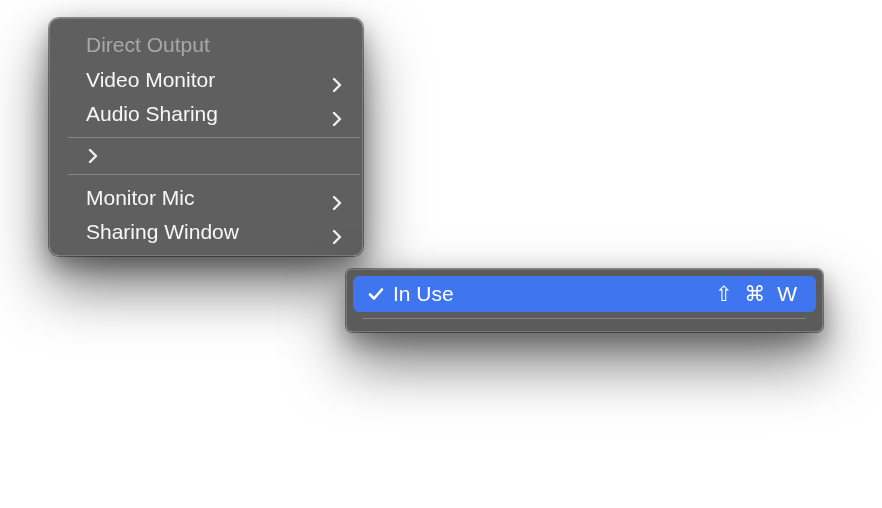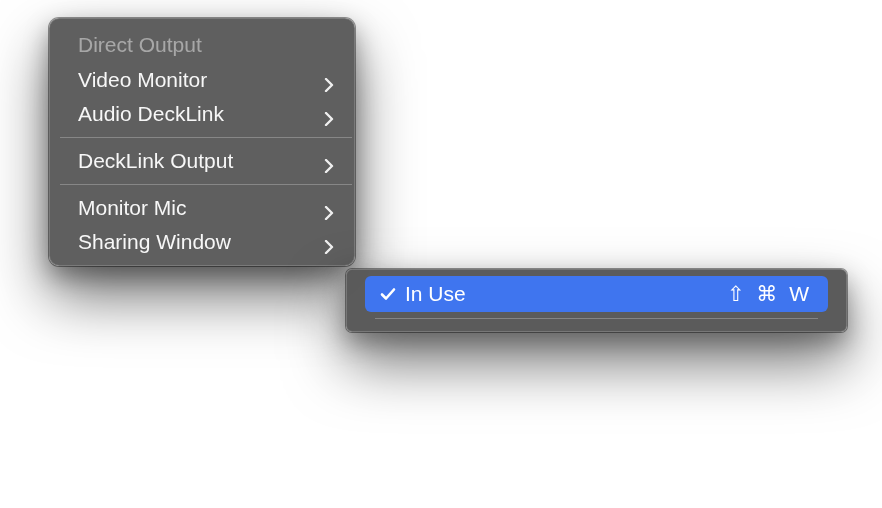--- a/index.html
+++ b/index.html
@@ -25,21 +25,21 @@
     left: 49px;
     top: 18px;
     width: 296px;
     background: rgba(88,88,88,0.96);
     border: 1px solid rgba(140,140,140,0.6);
     border-radius: 10px;
     box-shadow:
       0 0 0 1px rgba(0,0,0,0.4),
       0 30px 60px rgba(0,0,0,0.55),
       0 10px 25px rgba(0,0,0,0.35);
-    padding: 6px 0 6px 8px;
+    padding: 6px 0 6px 16px;
   }
 
   .menu-header {
     color: rgba(255,255,255,0.45);
     padding: 8px 20px 6px 20px;
     font-weight: 500;
   }
 
   .menu-item {
     position: relative;
@@ -77,21 +77,21 @@
     left: 346px;
     top: 269px;
     width: 475px;
     background: rgba(88,88,88,0.98);
     border: 1px solid rgba(140,140,140,0.6);
     border-radius: 6px;
     box-shadow:
       0 0 0 1px rgba(0,0,0,0.4),
       0 30px 60px rgba(0,0,0,0.55),
       0 10px 25px rgba(0,0,0,0.35);
-    padding: 6px 12px;
+    padding: 6px 0;
   }
 
   .sub-item {
     display: flex;
     align-items: center;
     color: rgba(255,255,255,0.95);
     padding: 6px 16px 6px 14px;
     margin: 0 6px;
     border-radius: 6px;
   }
@@ -136,33 +136,32 @@
     <div class="menu-item">
       <span>Video Monitor</span>
       <span class="chevron">
         <svg width="10" height="14" viewBox="0 0 10 14">
             <path d="M2 1 L8 7 L2 13" fill="none" stroke="rgba(255,255,255,0.9)" stroke-width="2.4" stroke-linecap="round" stroke-linejoin="round"></path>
           </svg>
       </span>
     </div>
 
     <div class="menu-item">
-      <span>Audio DeckLink</span>
+      <span>Audio Sharing</span>
       <span class="chevron">
         <svg width="10" height="14" viewBox="0 0 10 14">
             <path d="M2 1 L8 7 L2 13" fill="none" stroke="rgba(255,255,255,0.9)" stroke-width="2.4" stroke-linecap="round" stroke-linejoin="round"></path>
           </svg>
       </span>
     </div>
 
     <div class="menu-sep"></div>
 
 
     <div class="menu-item">
-      <span>DeckLink Output</span>
       <span class="chevron">
         <svg width="10" height="14" viewBox="0 0 10 14">
             <path d="M2 1 L8 7 L2 13" fill="none" stroke="rgba(255,255,255,0.9)" stroke-width="2.4" stroke-linecap="round" stroke-linejoin="round"></path>
           </svg>
       </span>
     </div>
 
     <div class="menu-sep"></div>
 
 

